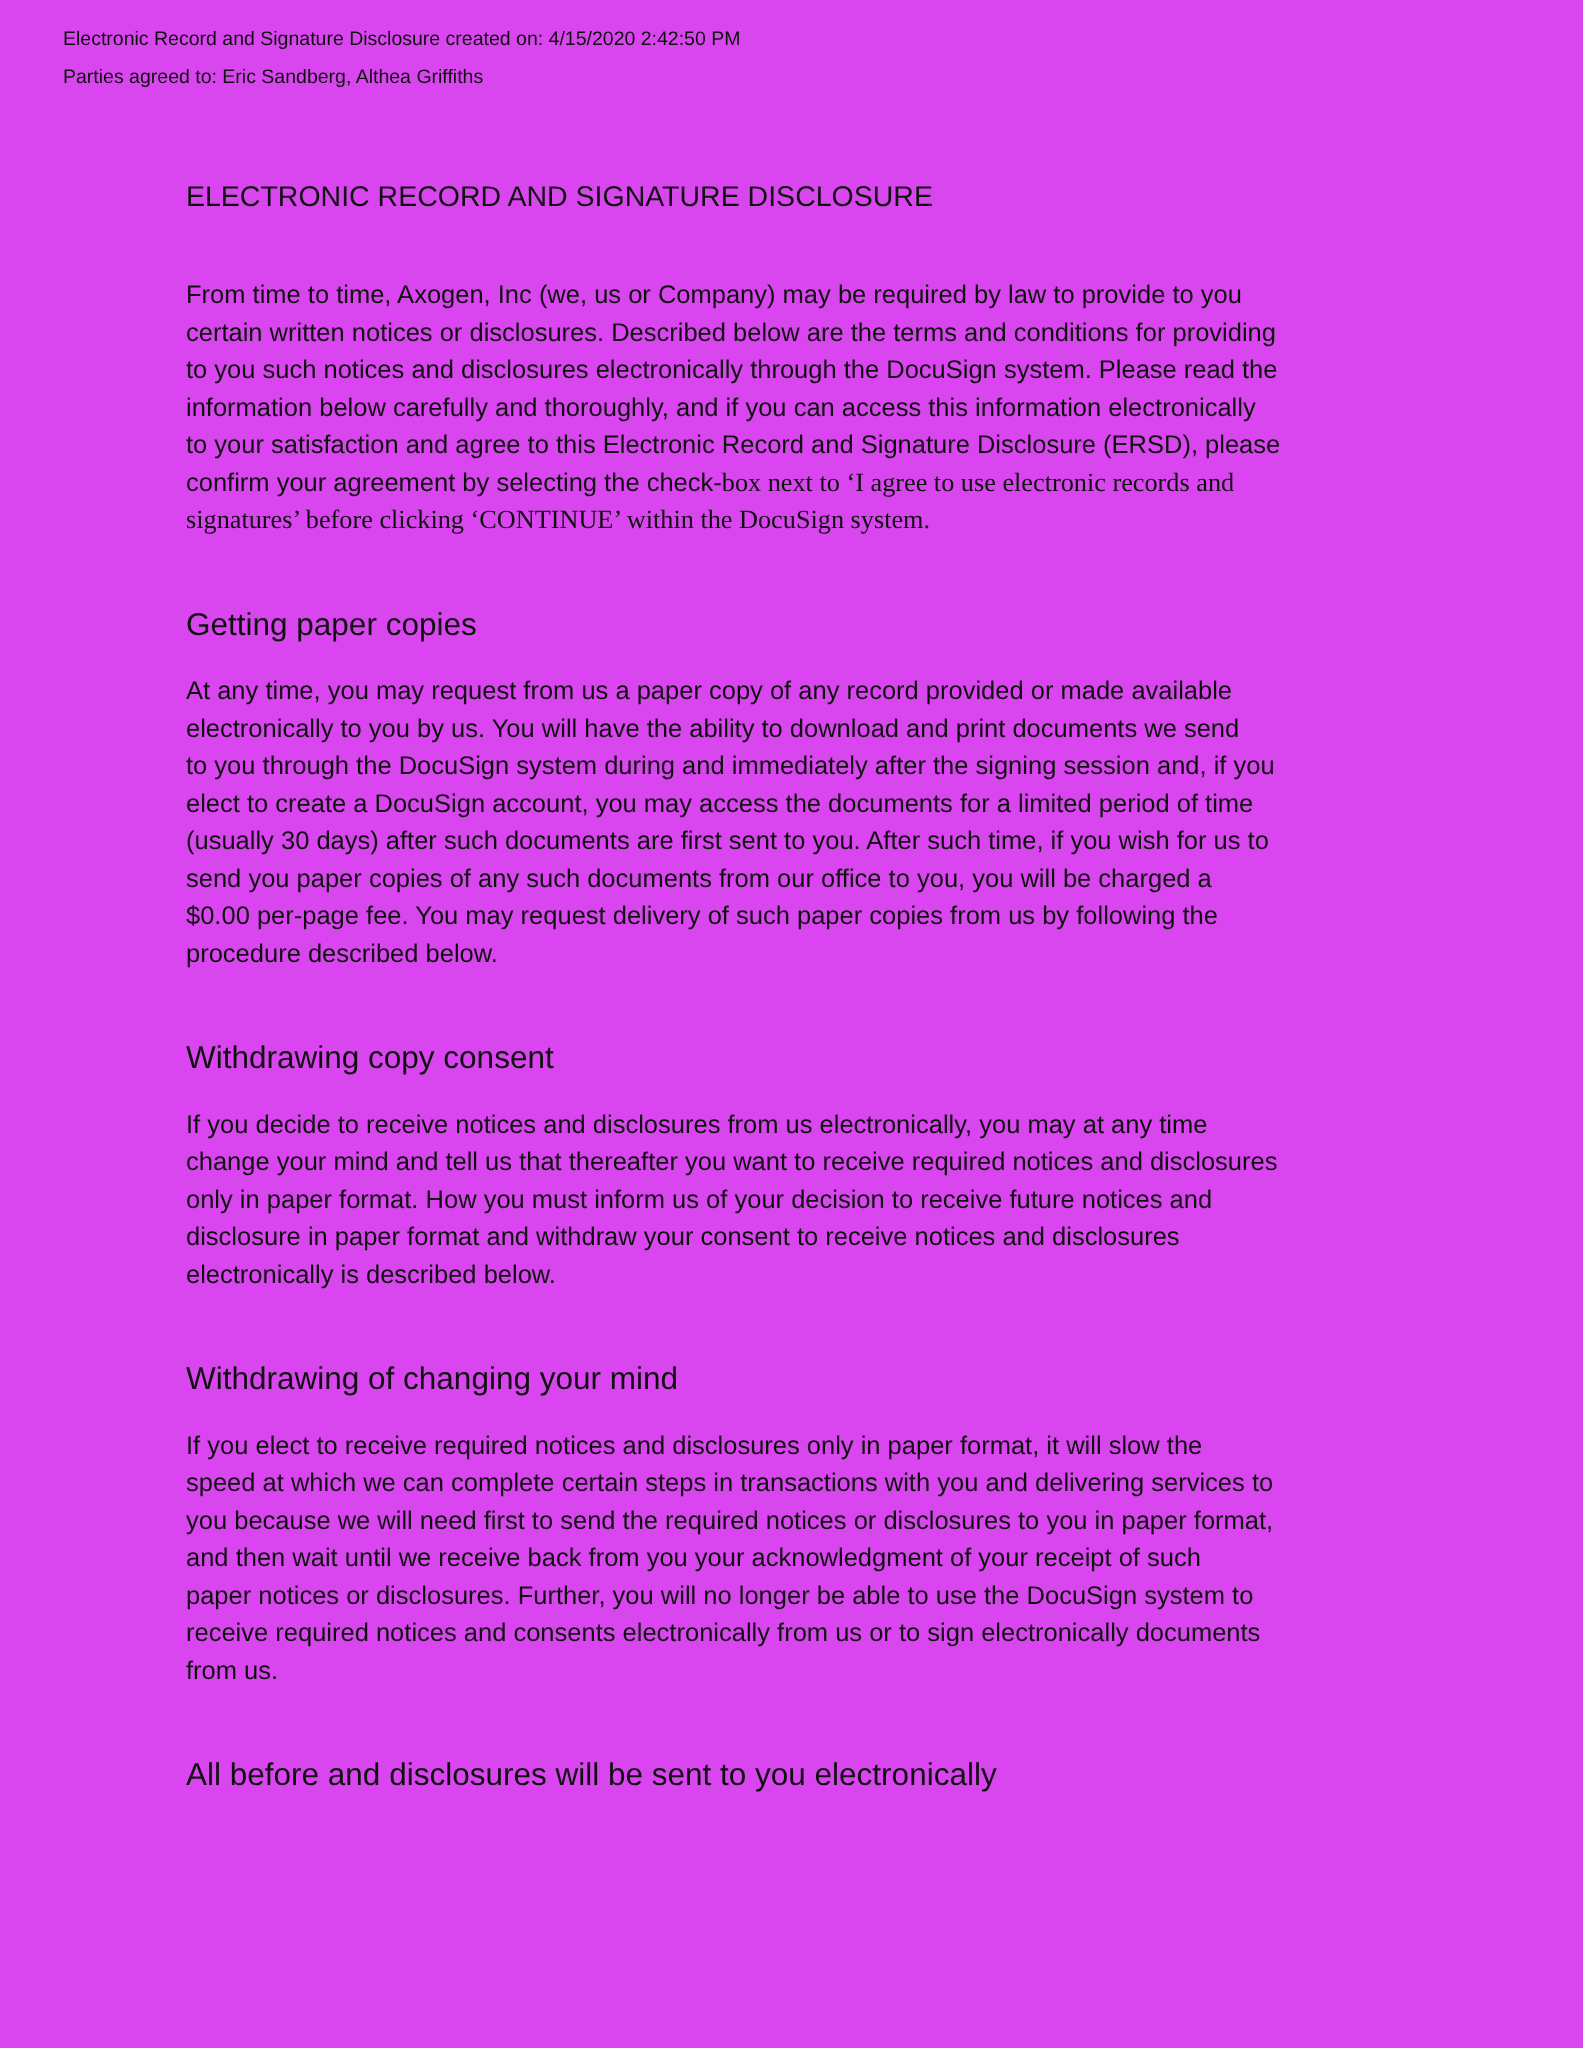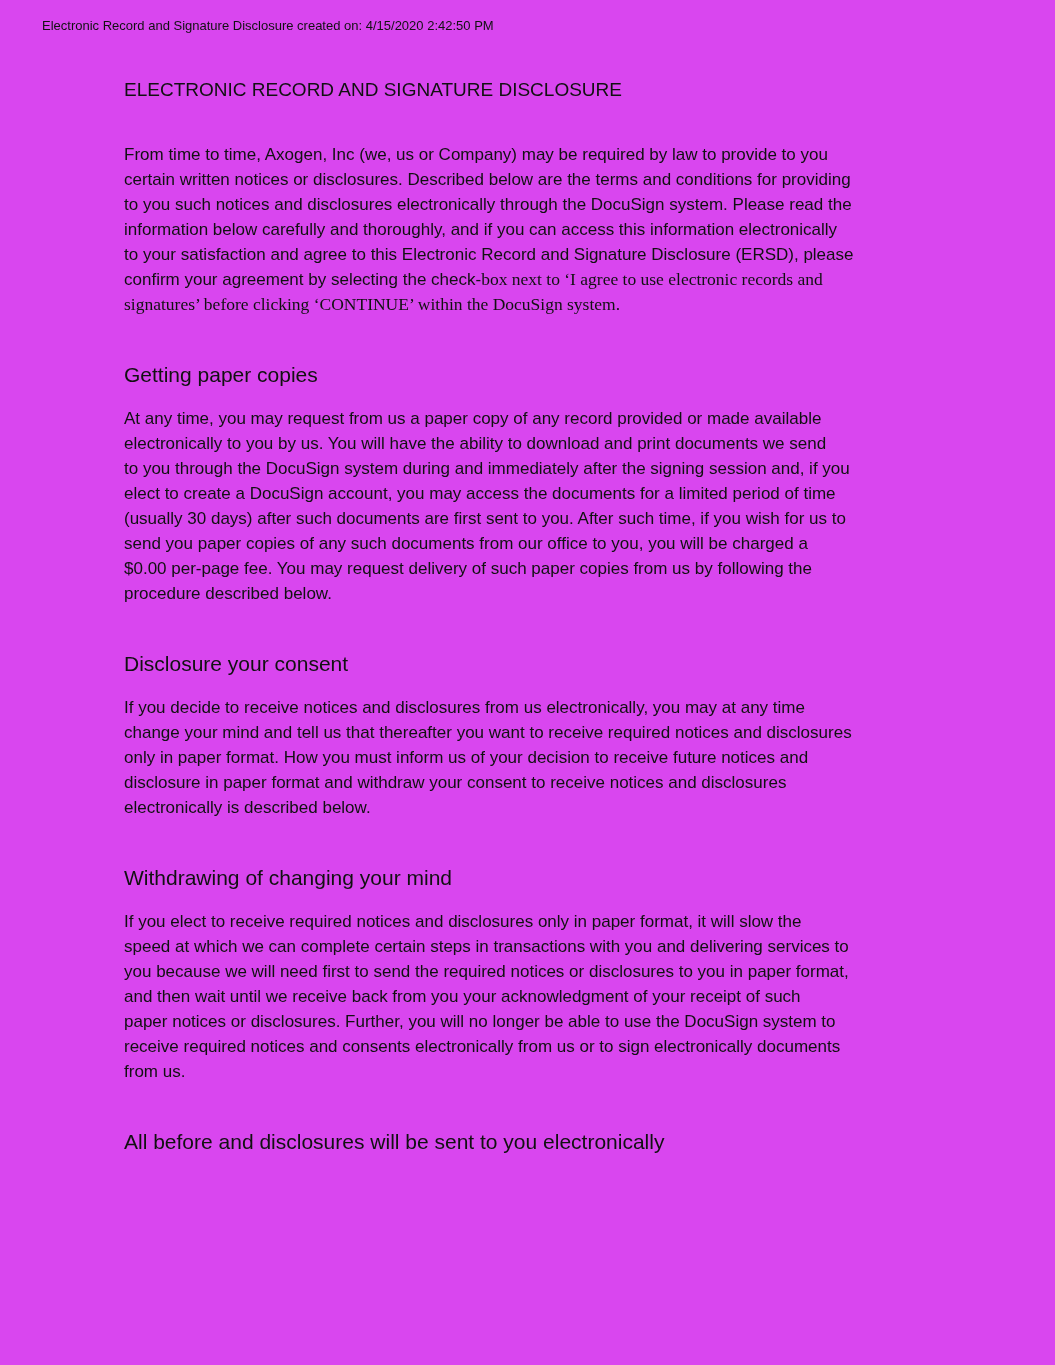--- a/index.html
+++ b/index.html
@@ -20,21 +20,21 @@
   .doc-header {
     padding: 13px 0 0 42px;
     font-size: 13px;
     line-height: 25px;
     color: #111111;
   }
   .content {
     padding: 0 120px 0 124px;
   }
   .title {
-    margin-top: 40px;
+    margin-top: 57px;
     font-size: 19px;
     line-height: 24px;
     color: #111111;
   }
   .para {
     margin: 19px 0 0 0;
     font-size: 17px;
     line-height: 25px;
     white-space: pre-line;
     color: #111111;
@@ -54,20 +54,21 @@
     font-size: 17.5px;
   }
 </style>
 </head>
 <body>
 
 <div class="page">
 
   <div class="doc-header">
     <div>Electronic Record and Signature Disclosure created on: 4/15/2020 2:42:50 PM</div>
+    <div>Parties agreed to: Eric Sandberg, Althea Griffiths</div>
   </div>
 
   <div class="content">
 
     <div class="title">ELECTRONIC RECORD AND SIGNATURE DISCLOSURE</div>
 
     <p class="para intro"><span>From time to time, Axogen, Inc (we, us or Company) may be required by law to provide to you
 certain written notices or disclosures. Described below are the terms and conditions for providing
 to you such notices and disclosures electronically through the DocuSign system. Please read the
 information below carefully and thoroughly, and if you can access this information electronically
@@ -78,21 +79,21 @@
     <h2 class="heading">Getting paper copies</h2>
     <p class="para">At any time, you may request from us a paper copy of any record provided or made available
 electronically to you by us. You will have the ability to download and print documents we send
 to you through the DocuSign system during and immediately after the signing session and, if you
 elect to create a DocuSign account, you may access the documents for a limited period of time
 (usually 30 days) after such documents are first sent to you. After such time, if you wish for us to
 send you paper copies of any such documents from our office to you, you will be charged a
 $0.00 per-page fee. You may request delivery of such paper copies from us by following the
 procedure described below.</p>
 
-    <h2 class="heading">Disclosure your consent</h2>
+    <h2 class="heading">Withdrawing copy consent</h2>
     <p class="para">If you decide to receive notices and disclosures from us electronically, you may at any time
 change your mind and tell us that thereafter you want to receive required notices and disclosures
 only in paper format. How you must inform us of your decision to receive future notices and
 disclosure in paper format and withdraw your consent to receive notices and disclosures
 electronically is described below.</p>
 
     <h2 class="heading">Withdrawing of changing your mind</h2>
     <p class="para">If you elect to receive required notices and disclosures only in paper format, it will slow the
 speed at which we can complete certain steps in transactions with you and delivering services to
 you because we will need first to send the required notices or disclosures to you in paper format,

